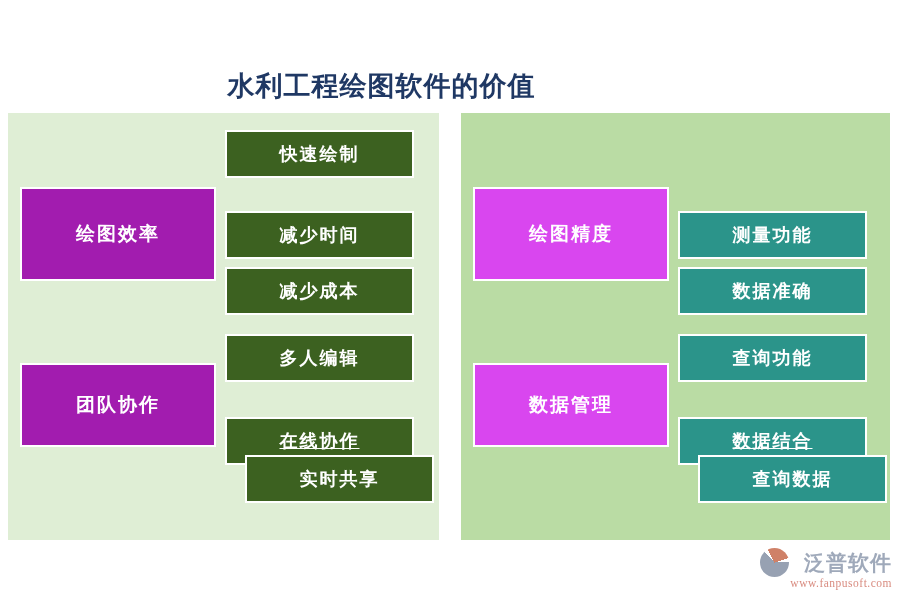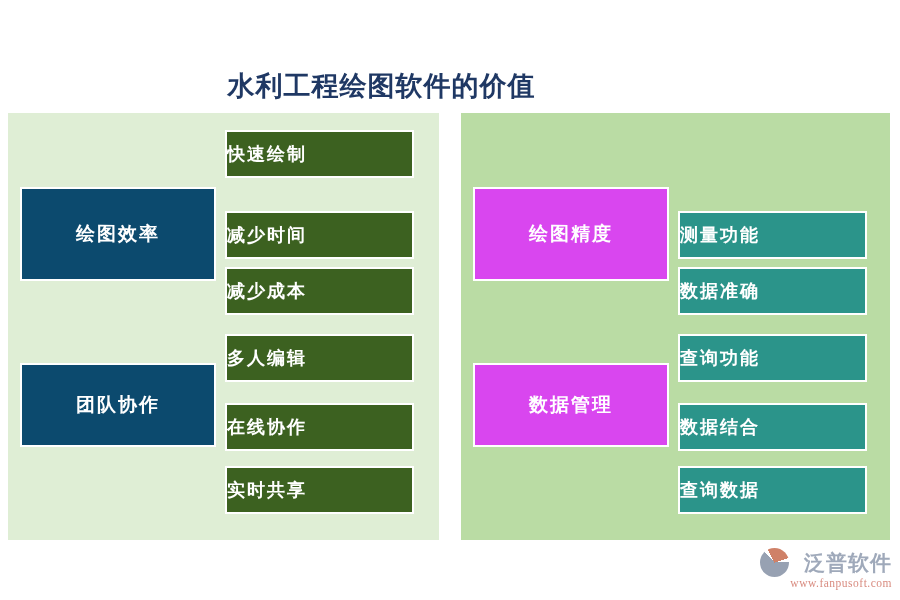--- a/index.html
+++ b/index.html
@@ -53,45 +53,46 @@
     align-items: center;
     justify-content: center;
     color: #ffffff;
     font-family: "Liberation Serif", "DejaVu Serif", serif;
     font-weight: bold;
     font-size: 19px;
     letter-spacing: 2px;
   }
   .cat-0 { top: 74px;  height: 94px; }
   .cat-1 { top: 250px; height: 84px; }
-  .panel-left  .category { background: #0c4a6e; align-items: center; }
+  .panel-left  .category { background: #a21caf; align-items: center; }
   .panel-right .category { background: #d946ef; }
   .item {
     position: absolute;
     left: 217px;
     width: 189px;
     height: 48px;
     box-sizing: border-box;
     border: 2px solid #ffffff;
     display: flex;
     align-items: center;
+    justify-content: center;
     color: #ffffff;
     font-family: "Liberation Serif", "DejaVu Serif", serif;
     font-weight: bold;
     font-size: 18px;
     letter-spacing: 2px;
   }
   .panel-left  .item { background: #3c6120; }
   .panel-right .item { background: #2b948a; }
   .row-0 { top: 17px;  }
   .row-1 { top: 98px;  }
   .row-2 { top: 154px; }
   .row-3 { top: 221px; }
-  .row-4 { top: 290px; }
-  .row-5 { top: 353px; }
+  .row-4 { top: 304px; text-decoration: underline; }
+  .row-5 { top: 342px; margin-left: 20px; }
   .footer {
     position: absolute;
     left: 760px;
     top: 548px;
     width: 132px;
   }
   .footer-row {
     display: flex;
     align-items: center;
     justify-content: space-between;

